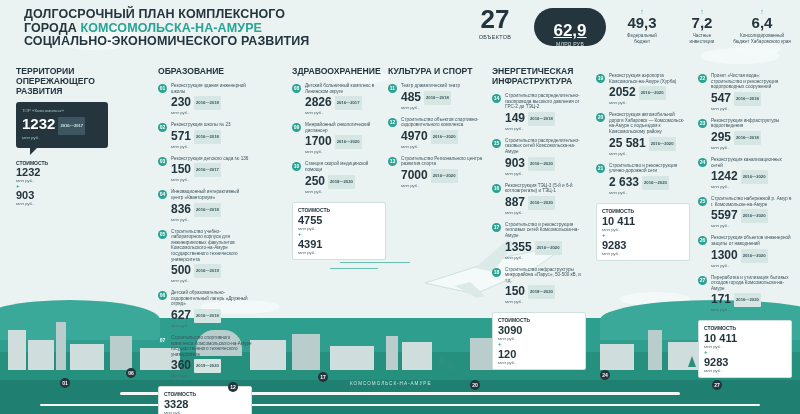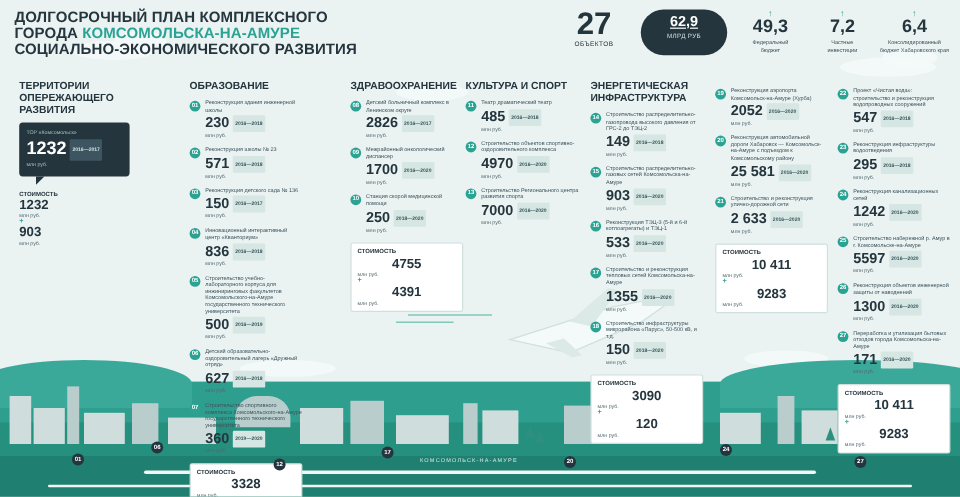--- a/index.html
+++ b/index.html
@@ -10,52 +10,52 @@
   
   .sky{position:absolute;left:0;top:0;width:800px;height:318px;background:#eaf2f2;}
   .clouds{position:absolute;left:0;top:0;width:800px;height:318px;}
   .cloud{position:absolute;background:#f4f9f9;border-radius:50%;opacity:.9;}
   .ground{position:absolute;left:0;top:318px;width:800px;height:96px;background:#2e9e8f;}
   .ground2{position:absolute;left:0;top:352px;width:800px;height:62px;background:#26907f;}
   .ground3{position:absolute;left:0;top:380px;width:800px;height:34px;background:#1f7f70;}
   .hill{position:absolute;background:#3aa99a;border-radius:50% 50% 0 0;}
 
   
-  .title{position:absolute;left:12px;top:8px;width:300px;font-size:12.5px;font-weight:bold;
+  .title{position:absolute;left:24px;top:8px;width:300px;font-size:12.5px;font-weight:bold;
          line-height:13.6px;letter-spacing:.1px;color:#24353d;text-transform:uppercase;}
   .title .accent{color:#2aa393;}
 
   .topnums{position:absolute;left:430px;top:4px;width:366px;height:56px;}
   .objblock{position:absolute;left:30px;top:2px;text-align:center;width:70px;}
   .objblock .big{font-size:26px;font-weight:bold;color:#24353d;line-height:26px;}
   .objblock .cap{font-size:5.4px;letter-spacing:.4px;color:#24353d;margin-top:2px;}
   .pill{position:absolute;left:104px;top:4px;width:72px;height:38px;background:#24353d;
         border-radius:19px;text-align:center;color:#fff;}
-  .pill .big{font-size:12px;font-weight:bold;line-height:20px;padding-top:0;color:#fff;text-decoration:underline;}
+  .pill .big{font-size:17px;font-weight:bold;line-height:20px;padding-top:13px;color:#fff;text-decoration:underline;}
   .pill .cap{font-size:5.2px;letter-spacing:.3px;color:#cfe3e0;}
   .numcol{position:absolute;top:4px;text-align:center;}
   .numcol .big{font-size:15px;font-weight:bold;color:#24353d;line-height:16px;}
   .numcol .cap{font-size:4.6px;line-height:5.6px;color:#3d545d;margin-top:2px;}
   .numcol .arrow{font-size:7px;color:#2aa393;}
 
   
   .col{position:absolute;top:66px;width:94px;}
   .colhead{font-size:8.6px;font-weight:bold;line-height:10px;color:#24353d;text-transform:uppercase;}
   .item{margin-top:7px;position:relative;padding-left:13px;}
   .item .num{position:absolute;left:0;top:1px;width:9px;height:9px;border-radius:50%;
              background:#2aa393;color:#fff;font-size:5px;line-height:9px;text-align:center;font-weight:bold;}
   .item .txt{font-size:4.6px;line-height:5.6px;color:#3d545d;}
   .val{font-size:12px;font-weight:bold;color:#24353d;line-height:12px;margin-top:2px;}
   .unit{font-size:4.4px;color:#51686f;line-height:5px;}
   .yearbox{display:inline-block;background:#d5e6e3;color:#39565c;font-size:4.2px;
            padding:1px 2px;border-radius:1px;margin-left:3px;vertical-align:2px;}
 
   .costbox{margin-top:8px;background:#ffffff;border:1px solid #cfe0dd;border-radius:2px;padding:4px 5px;}
   .costbox .lbl{font-size:5px;font-weight:bold;color:#24353d;text-transform:uppercase;}
-  .costbox .v{font-size:11px;font-weight:bold;color:#24353d;line-height:12px;margin-top:1px;text-align:center;}
+  .costbox .v{font-size:11px;font-weight:bold;color:#24353d;line-height:12px;margin-top:1px;}
   .costbox .u{font-size:4.4px;color:#51686f;}
   .costbox .plus{font-size:6px;color:#2aa393;font-weight:bold;line-height:6px;}
 
   
   .terr{position:absolute;left:16px;top:66px;width:92px;}
   .terrhead{font-size:8.6px;font-weight:bold;line-height:10px;color:#24353d;text-transform:uppercase;}
   .bubble{margin-top:6px;background:#24353d;border-radius:3px;padding:6px 6px 8px 6px;position:relative;}
   .bubble:after{content:"";position:absolute;left:14px;bottom:-7px;border-width:7px 7px 0 0;
                 border-style:solid;border-color:#24353d transparent transparent transparent;}
   .bubble .t{font-size:4.4px;color:#9fc2bd;line-height:5.4px;}
@@ -307,21 +307,21 @@
       </div>
       <div class="item">
         <span class="num">15</span>
         <div class="txt">Строительство распределительно-газовых сетей Комсомольска-на-Амуре</div>
         <div class="val"><span>903</span><span class="yearbox">2016—2020</span></div>
         <div class="unit">млн руб.</div>
       </div>
       <div class="item">
         <span class="num">16</span>
         <div class="txt">Реконструкция ТЭЦ-3 (5-й и 6-й котлоагрегаты) и ТЭЦ-1</div>
-        <div class="val"><span>533</span><span class="yearbox">2016—2020</span></div>
+        <div class="val"><span>887</span><span class="yearbox">2016—2020</span></div>
         <div class="unit">млн руб.</div>
       </div>
       <div class="item">
         <span class="num">17</span>
         <div class="txt">Строительство и реконструкция тепловых сетей Комсомольска-на-Амуре</div>
         <div class="val"><span>1355</span><span class="yearbox">2016—2020</span></div>
         <div class="unit">млн руб.</div>
       </div>
       <div class="item">
         <span class="num">18</span>

